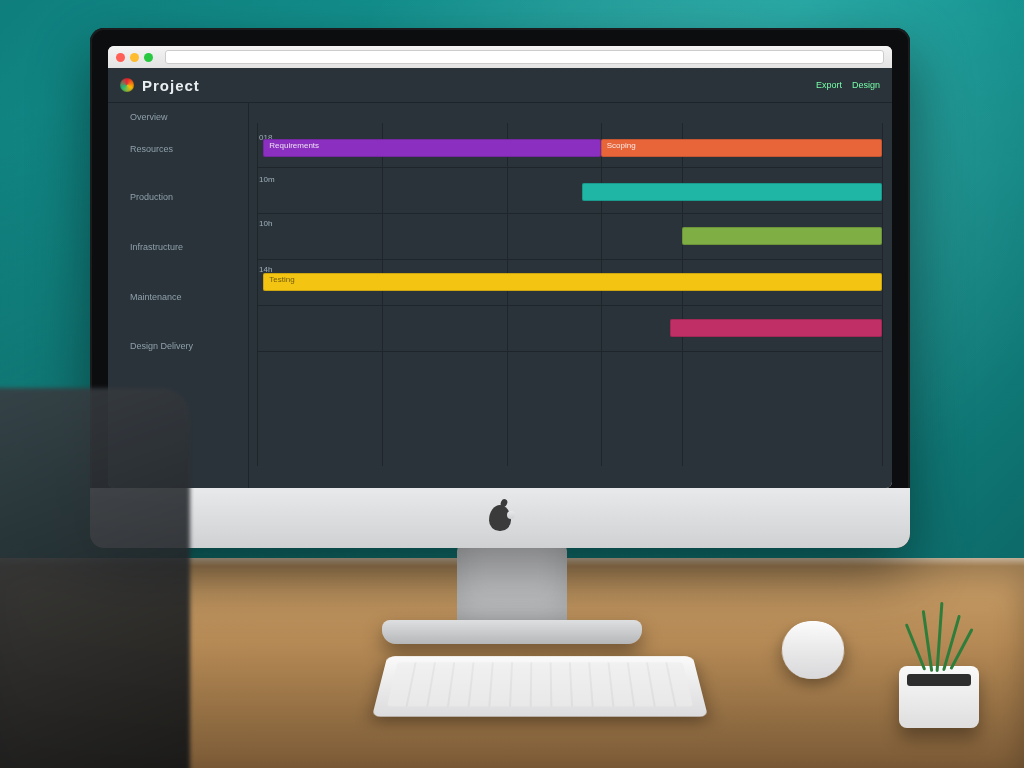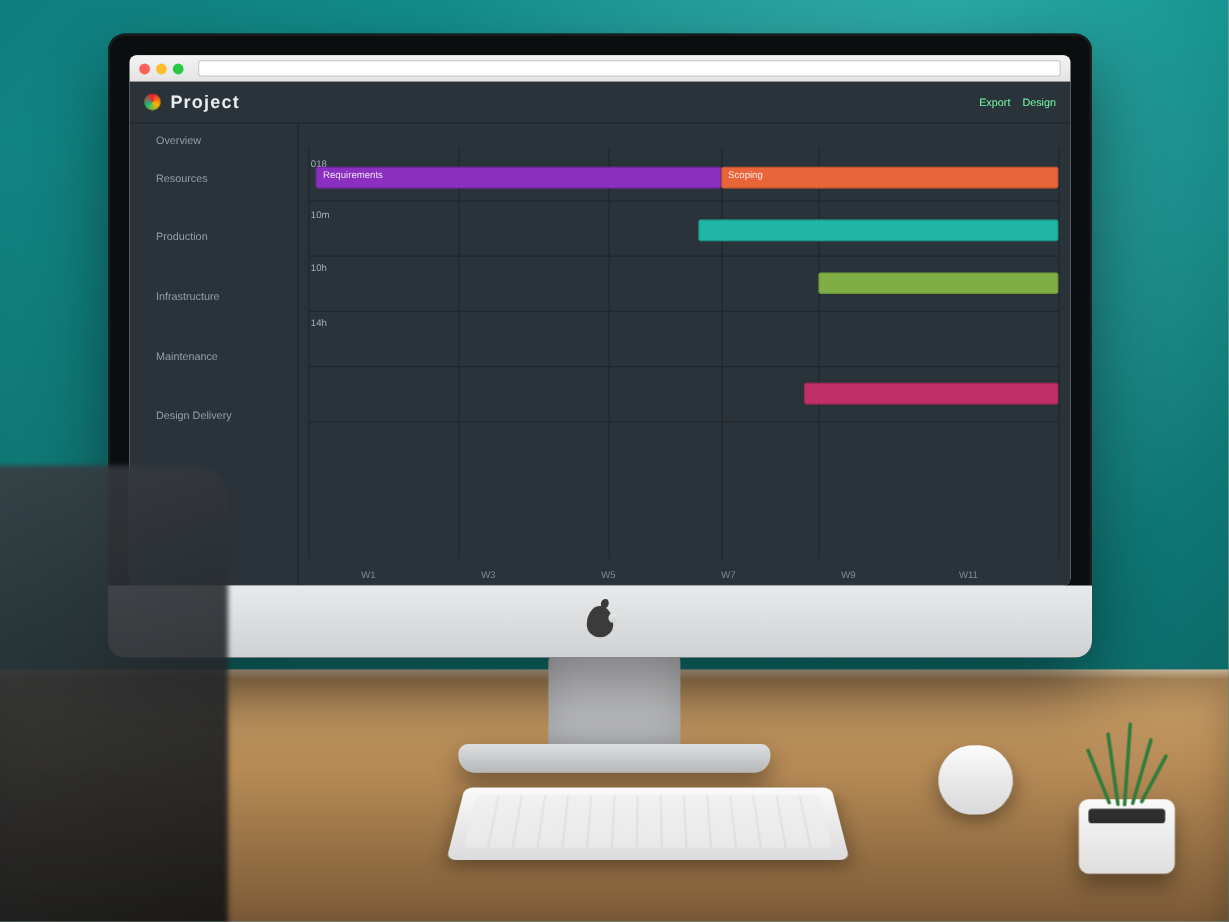--- a/index.html
+++ b/index.html
@@ -135,32 +135,27 @@
                 <span class="lbl light">Requirements</span>
               </div>
               <div class="bar" style="top:16px;left:55%;width:45%;background:#e8653a">
                 <span class="lbl light">Scoping</span>
               </div>
 
               <div class="bar" style="top:60px;left:52%;width:48%;background:#1fb6a6"></div>
 
               <div class="bar" style="top:104px;left:68%;width:32%;background:#7fae44"></div>
 
+              <div class="bar" style="top:150px;left:1%;width:99%;background:#f3c412">
+                <span class="lbl">Testing</span>
+              </div>
 
               <div class="bar" style="top:196px;left:66%;width:34%;background:#c03066"></div>
             </div>
 
-            <div class="x-axis">
-              <span class="x-tick" style="left:8%">W1</span>
-              <span class="x-tick" style="left:24%">W3</span>
-              <span class="x-tick" style="left:40%">W5</span>
-              <span class="x-tick" style="left:56%">W7</span>
-              <span class="x-tick" style="left:72%">W9</span>
-              <span class="x-tick" style="left:88%">W11</span>
-            </div>
           </div>
 
         </div>
       </div>
 
     </div>
     <div class="monitor-chin">
       <div class="apple-logo"></div>
     </div>
   </div>

